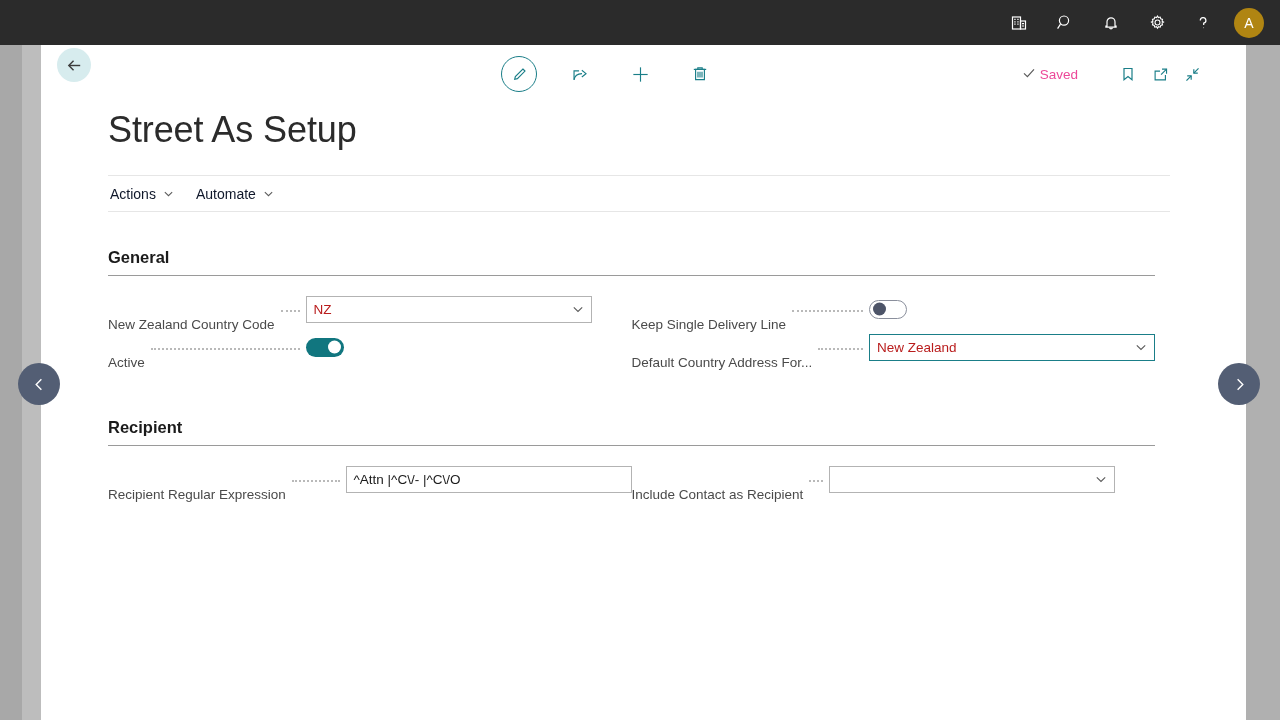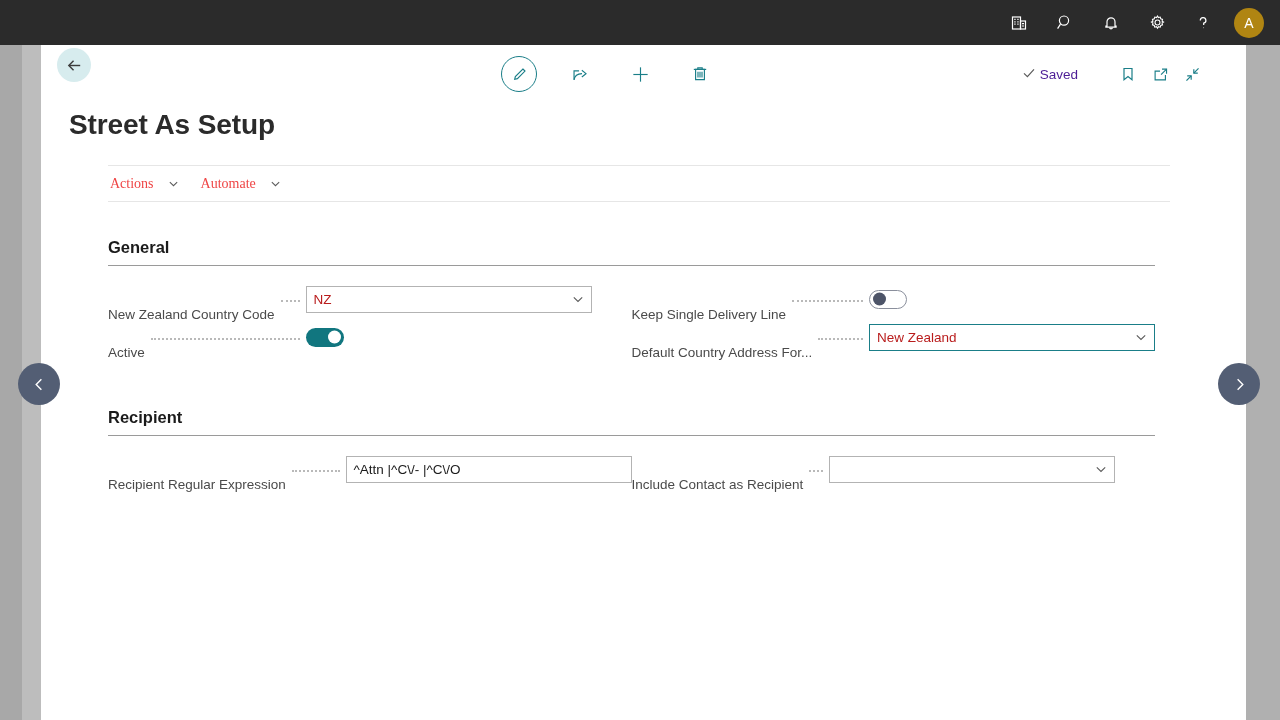--- a/index.html
+++ b/index.html
@@ -141,63 +141,62 @@
     top: 0; right: 38px;
     height: 58px;
     display: flex;
     align-items: center;
     gap: 0px;
   }
   .saved {
     display: flex;
     align-items: center;
     gap: 4px;
-    color: #4c1d95;
+    color: #ec4899;
     font-size: 13.5px;
     margin-right: 34px;
   }
   .saved .chk { color: #5a5a5a; }
   .right-icon {
     width: 32px; height: 32px;
     display: flex;
     align-items: center;
     justify-content: center;
     color: #1a7e88;
     cursor: pointer;
   }
 
   
   .page-title {
-    margin: 6px 0 0 28px;
-    font-size: 28px;
-    font-weight: bold;
+    margin: 6px 0 0 67px;
+    font-size: 36px;
+    font-weight: normal;
     color: #2b2b2b;
     letter-spacing: -0.1px;
   }
 
   
   .actions-row {
     margin: 24px 0 0 67px;
     width: 1062px;
     height: 37px;
     border-top: 1px solid #e6e6e6;
     border-bottom: 1px solid #e6e6e6;
     display: flex;
     align-items: center;
     gap: 18px;
   }
   .action-menu {
     display: flex;
     align-items: center;
-    gap: 14px;
+    gap: 7px;
     font-size: 14px;
-    color: #ef4444;
+    color: #0f172a;
     cursor: pointer;
     padding: 3px 2px;
-    font-family: Liberation Serif, serif;
   }
   .caret {
     color: #5a5a5a;
     display: inline-flex;
   }
 
   
   .section {
     margin-left: 67px;
     width: 1047px;

